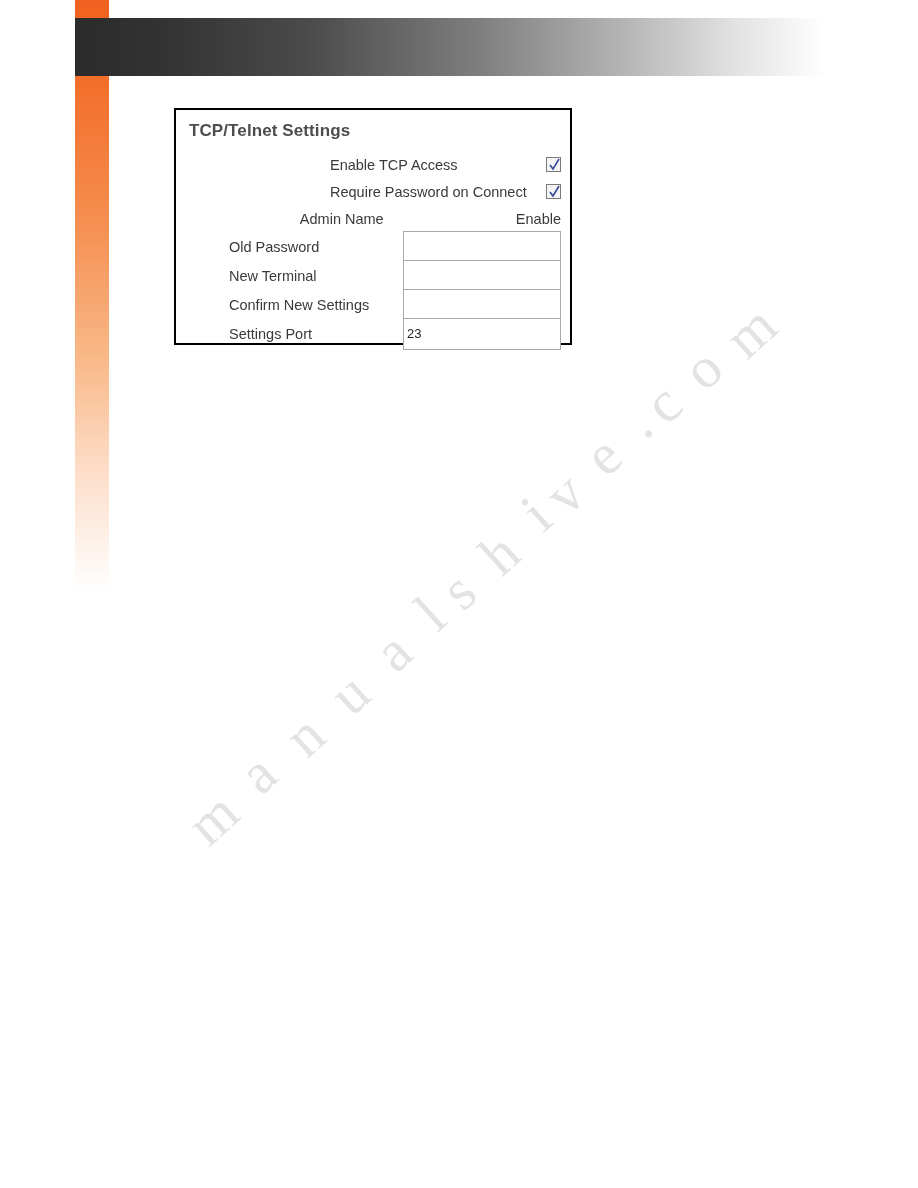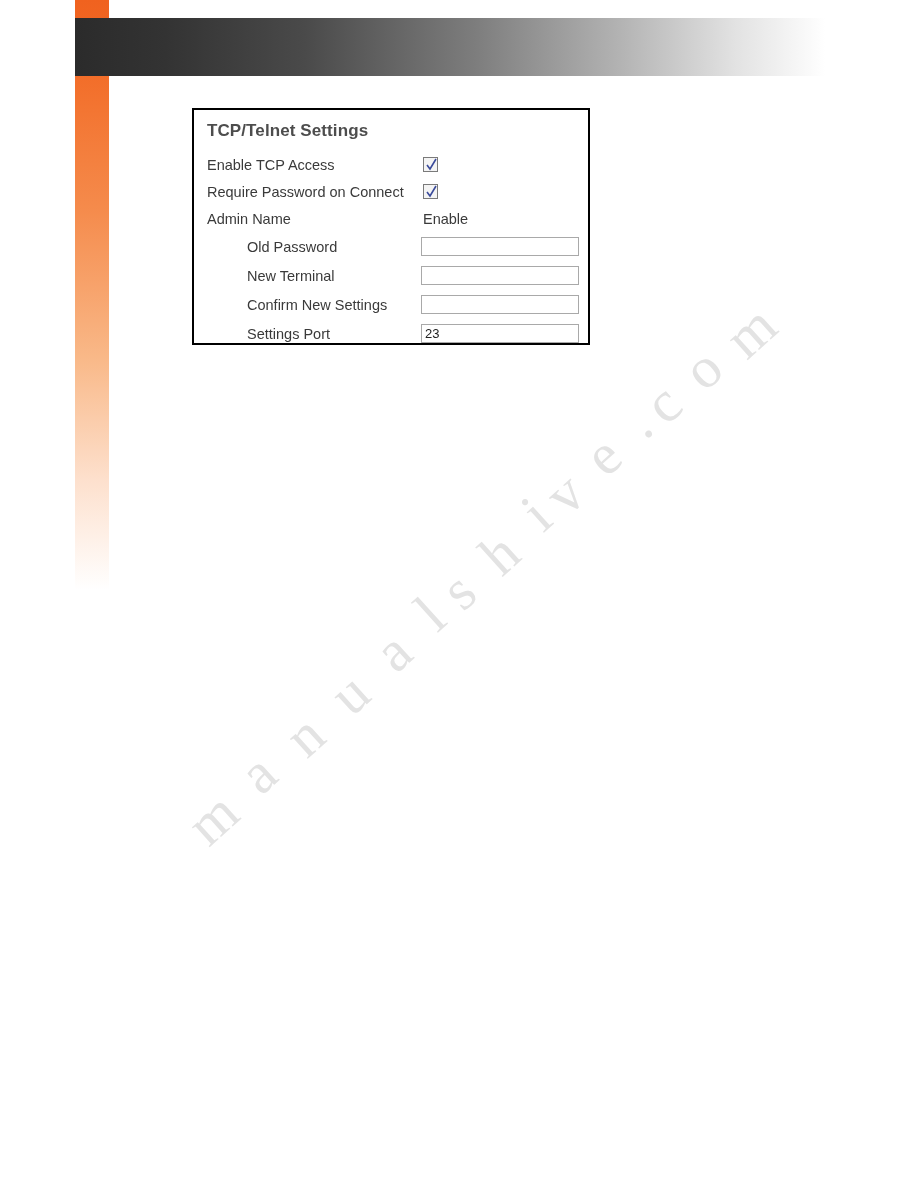--- a/index.html
+++ b/index.html
@@ -42,21 +42,21 @@
                 #4a4a4a 230px,
                 #7d7d7d 400px,
                 #b5b5b5 550px,
                 #e2e2e2 660px,
                 #ffffff 750px);
   }
 
   
   .panel {
     position: absolute;
-    left: 192px;
+    left: 174px;
     top: 108px;
     width: 398px;
     height: 237px;
     border: 2px solid #000000;
     background: #ffffff;
     box-sizing: border-box;
   }
   .panel-title {
     position: absolute;
     left: 13px;
@@ -70,20 +70,21 @@
     position: absolute;
     left: 13px;
     top: 41px;
     width: 372px;
   }
   .row {
     display: flex;
     align-items: center;
     height: 27px;
     margin-bottom: 0px;
+    justify-content: flex-end;
   }
   .row-label {
     width: 216px;
     font-size: 14.5px;
     color: #3a3a3a;
     white-space: nowrap;
   }
   .row-value {
     font-size: 14.5px;
     color: #3a3a3a;
@@ -101,21 +102,21 @@
   }
   .checkbox svg {
     position: absolute;
     left: 1px;
     top: 0px;
   }
 
   
   .textinput {
     width: 158px;
-    height: 19px;
+    height: 32px;
     border: 1px solid #a9a9a9;
     background: #ffffff;
     box-sizing: border-box;
     font-family: "Liberation Sans", sans-serif;
     font-size: 13px;
     color: #222222;
     padding: 0 3px;
     line-height: 17px;
     outline: none;
   }

